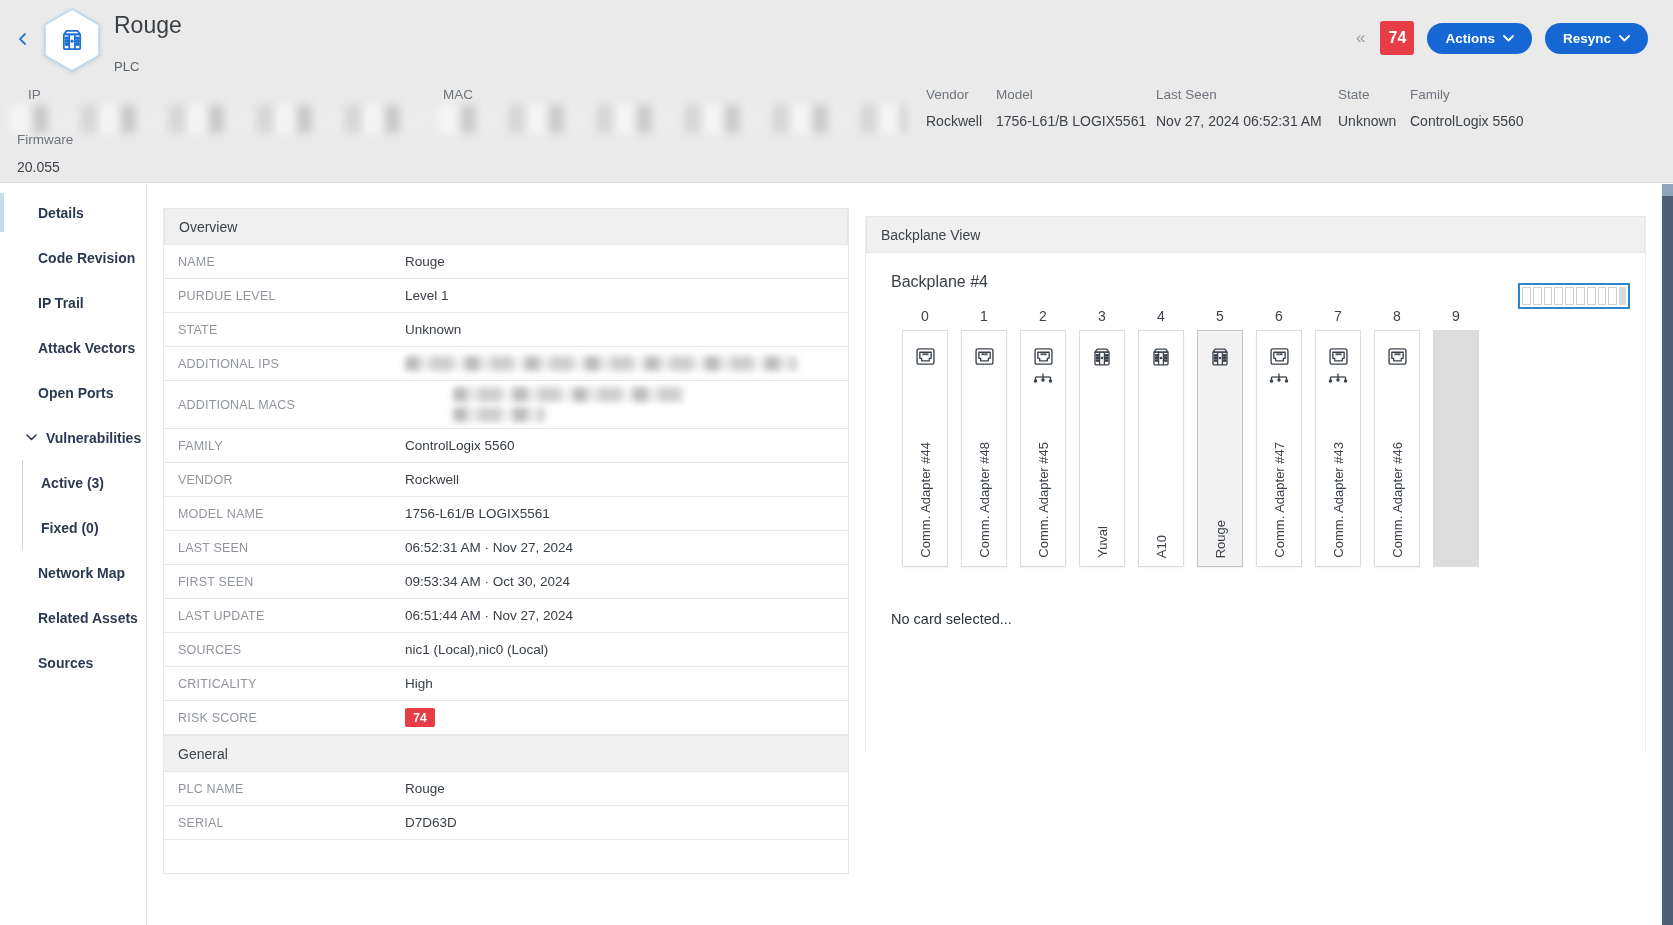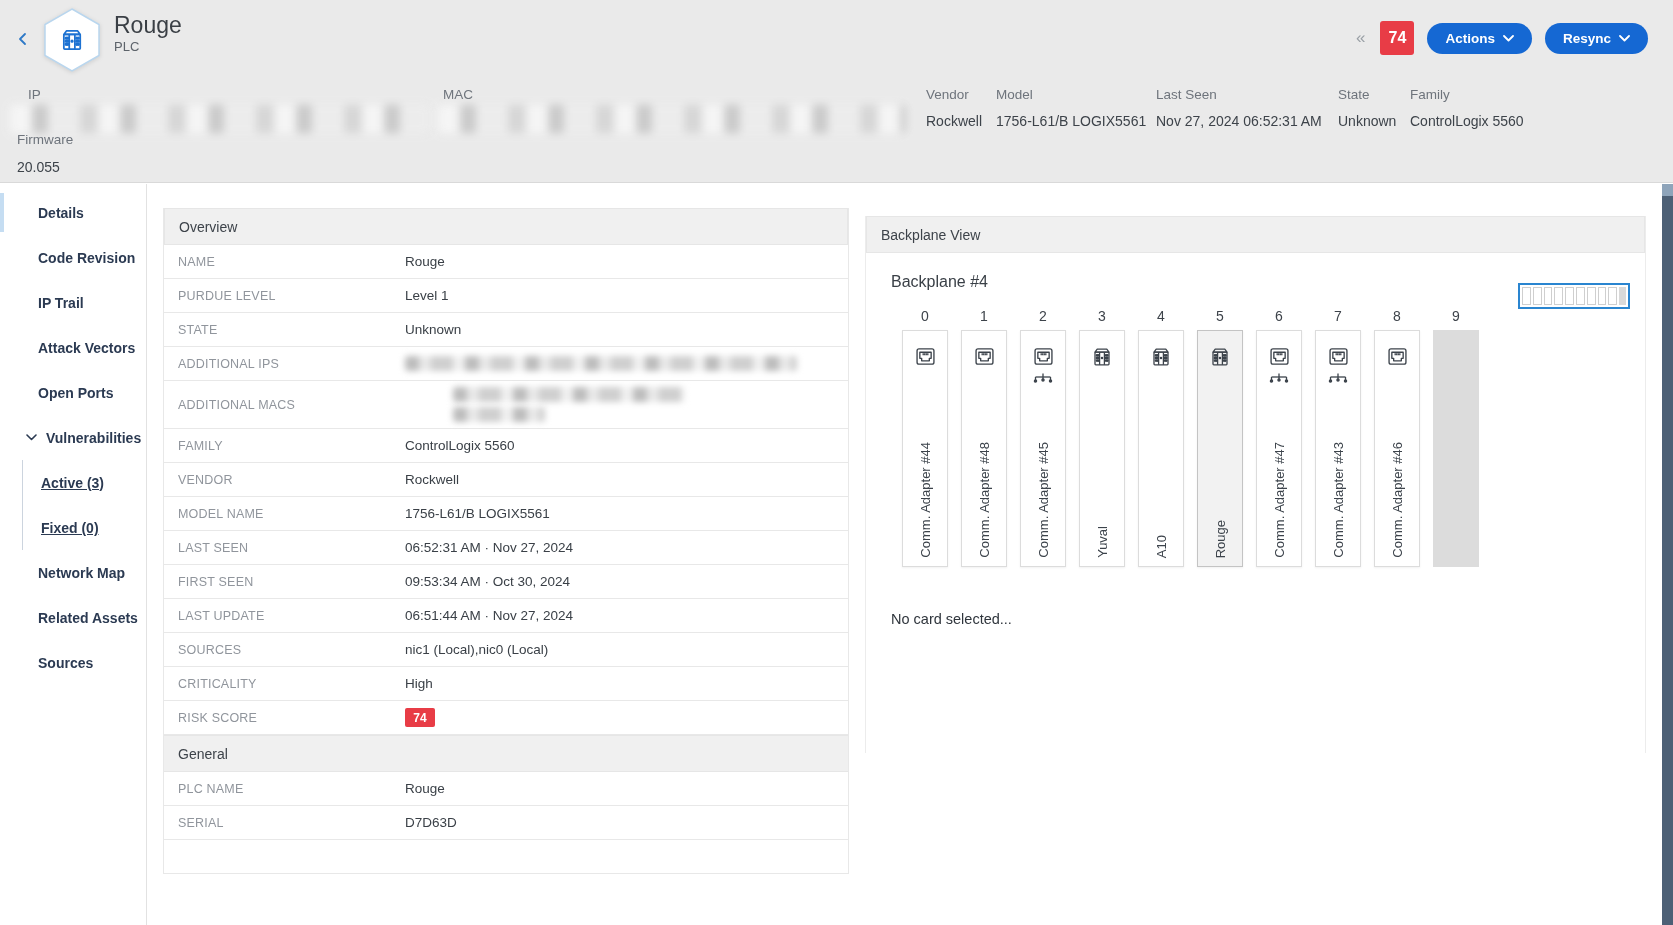--- a/index.html
+++ b/index.html
@@ -5,21 +5,21 @@
   * { margin:0; padding:0; box-sizing:border-box; }
   html,body { width:1673px; height:925px; overflow:hidden; }
   body { font-family:"Liberation Sans", sans-serif; background:#ffffff; position:relative; color:#3d434a; }
 
   
   .topbar { position:absolute; top:0; left:0; width:1673px; height:183px; background:#eaeaea; border-bottom:1px solid #d9d9d9; }
   .back-btn { position:absolute; left:14px; top:30px; width:18px; height:18px; cursor:pointer; }
   .hexwrap { position:absolute; left:38px; top:6px; width:68px; height:68px; filter:drop-shadow(0 1px 2px rgba(0,0,0,.12)); }
   .title-block { position:absolute; left:114px; top:12px; }
   .page-title { font-size:23px; color:#3a3f45; font-weight:400; }
-  .page-subtitle { font-size:13px; color:#5d636a; margin-top:0; }
+  .page-subtitle { font-size:13px; color:#5d636a; margin-top:20px; }
   .topbar-right { position:absolute; right:25px; top:21px; display:flex; align-items:center; gap:13px; }
   .collapse-icon { font-size:17px; color:#9aa0a6; cursor:pointer; padding:0 2px; }
   .risk-badge-lg { width:34px; height:34px; background:#e83c46; border-radius:3px; color:#fff; font-size:16px; font-weight:700; display:flex; align-items:center; justify-content:center; }
   .pill-btn { height:31px; padding:0 18px; background:#1568d3; border:none; border-radius:16px; color:#fff; font-size:13.5px; font-weight:700; font-family:"Liberation Sans",sans-serif; display:flex; align-items:center; gap:8px; cursor:pointer; }
 
   
   .info-label { position:absolute; font-size:13.5px; color:#6e747c; top:87px; }
   .info-value { position:absolute; font-size:14px; color:#3d434a; top:113px; white-space:nowrap; }
   .fw-label { position:absolute; left:17px; top:132px; font-size:13.5px; color:#6e747c; }
   .fw-value { position:absolute; left:17px; top:159px; font-size:14px; color:#3d434a; }
@@ -29,21 +29,21 @@
   
   .scrollbar { position:absolute; right:0; top:184px; width:11px; height:741px; background:#4d6076; }
   .scrollbar .sb-btn { width:11px; height:12px; background:#8ea4ba; }
 
   
   .sidebar { position:absolute; left:0; top:184px; width:147px; height:741px; border-right:1px solid #e2e2e2; padding-top:6px; background:#fff; }
   .side-item { position:relative; height:45px; display:flex; align-items:center; padding-left:38px; font-size:14px; font-weight:600; color:#2b3a52; cursor:pointer; white-space:nowrap; }
   .side-item.active::before { content:""; position:absolute; left:0; top:3px; bottom:3px; width:4px; background:#c5ddf2; }
   .side-item .exp-icon { margin-right:9px; margin-left:-6px; display:flex; }
   .sub-group { margin-left:22px; border-left:1px solid #ccd4de; }
-  .sub-item { height:45px; display:flex; align-items:center; padding-left:18px; font-size:14px; font-weight:600; color:#2b3a52; cursor:pointer;text-decoration:underline; }
+  .sub-item { height:45px; display:flex; align-items:center; padding-left:18px; font-size:14px; font-weight:600; color:#2b3a52; cursor:pointer; }
 
   
   .card-header { height:37px; background:#f0f0f0; border:1px solid #e6e6e6; display:flex; align-items:center; padding-left:14px; font-size:14px; color:#3d434a; }
   .section-header { height:37px; background:#f0f0f0; border-top:1px solid #e6e6e6; border-bottom:1px solid #e6e6e6; display:flex; align-items:center; padding-left:14px; font-size:14px; color:#3d434a; }
 
   
   .overview-card { position:absolute; left:163px; top:208px; width:686px; background:#fff; border-left:1px solid #e8e8e8; border-right:1px solid #e8e8e8; }
   .o-row { display:flex; align-items:center; min-height:34px; border-bottom:1px solid #e8e8e8; }
   .o-label { width:241px; padding-left:14px; font-size:12.5px; color:#90959c; letter-spacing:.2px; flex-shrink:0; }
   .o-value { font-size:13.5px; color:#3a4047; padding-right:10px; }

